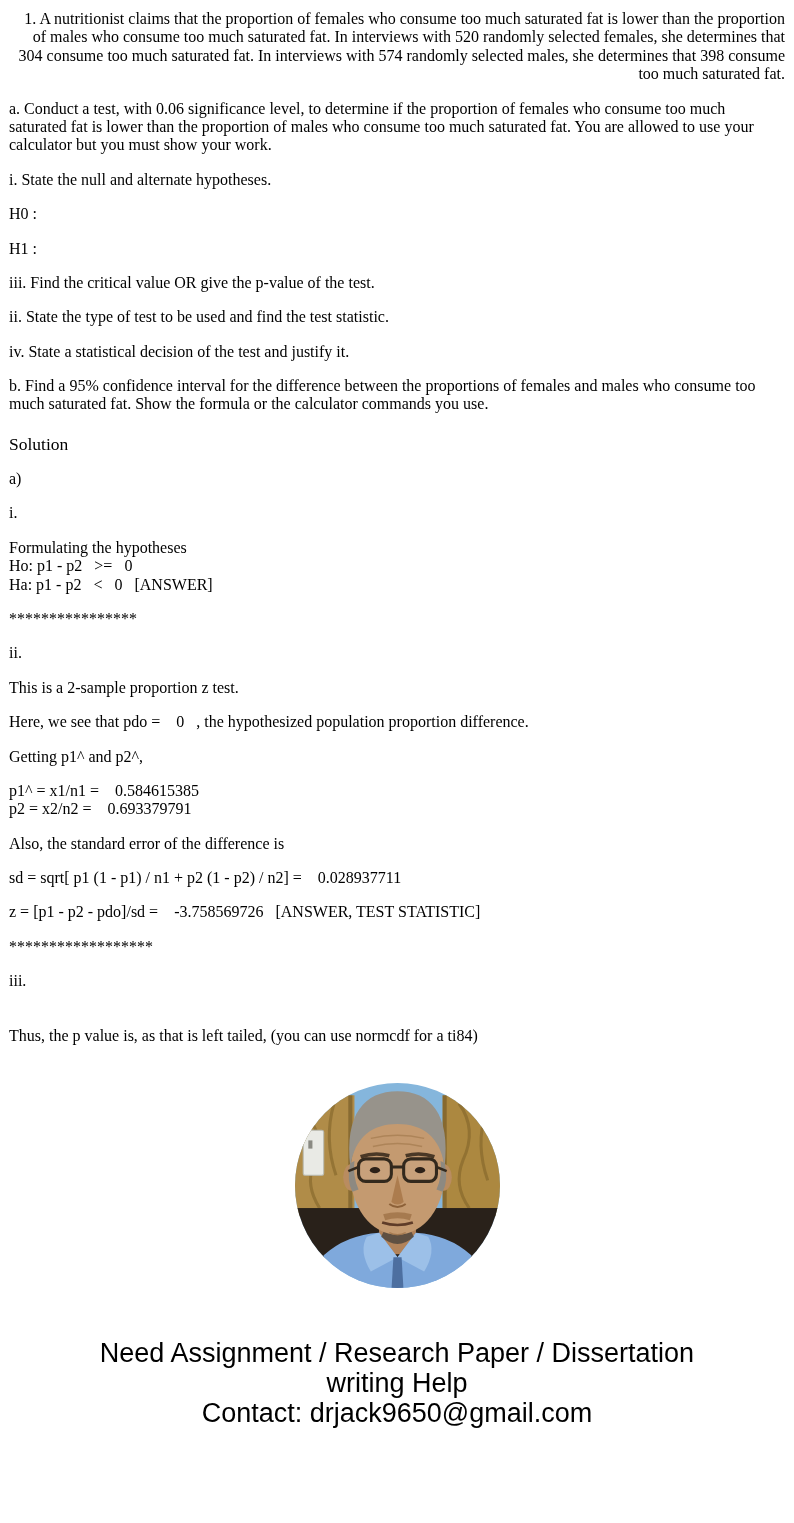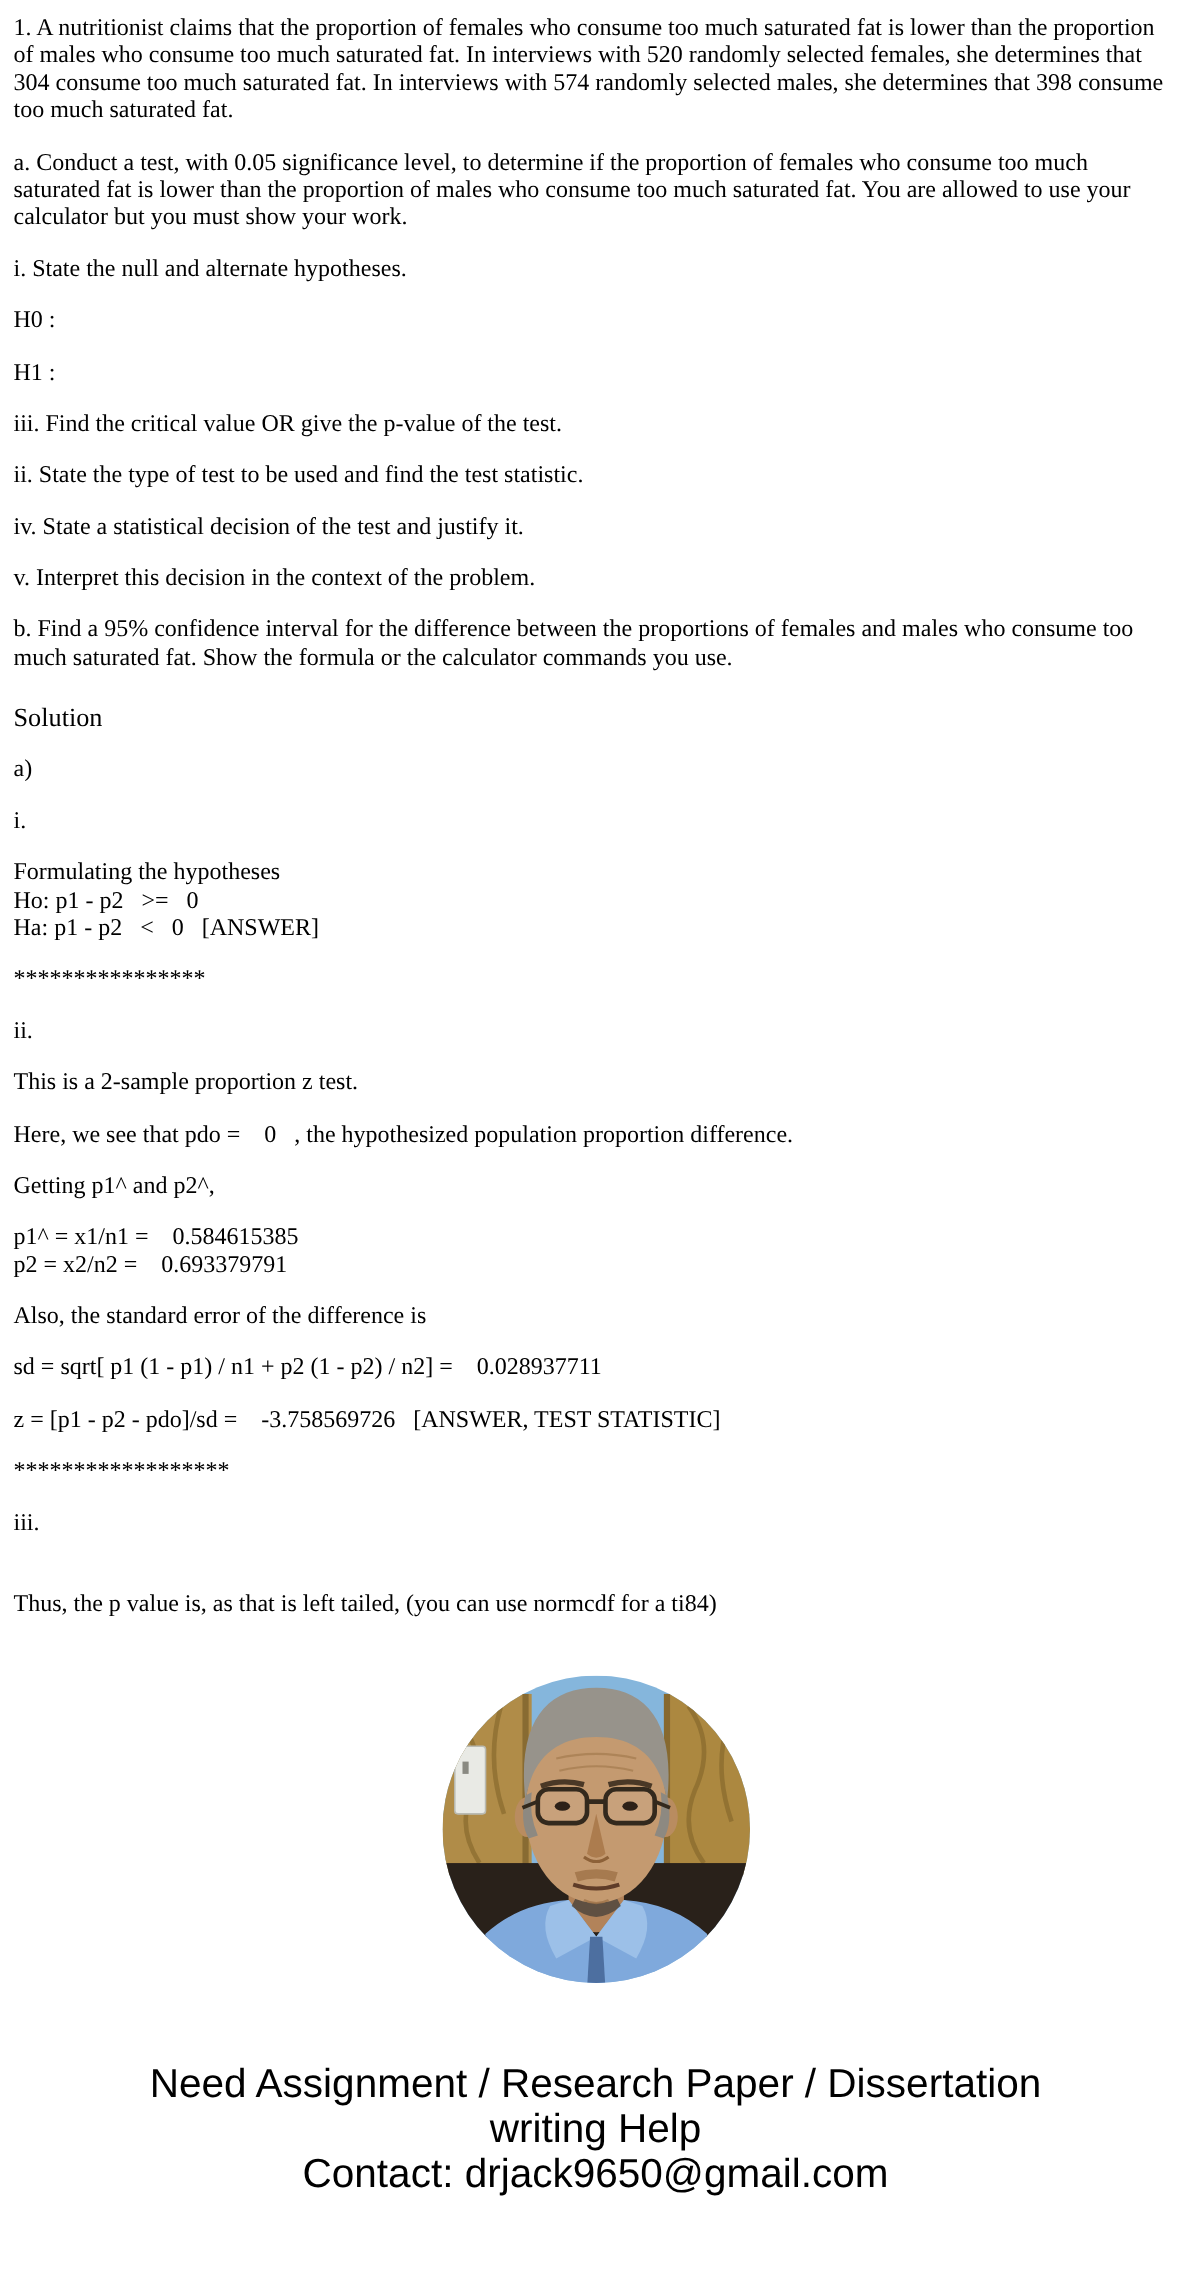--- a/index.html
+++ b/index.html
@@ -18,20 +18,21 @@
   }
   .doc {
     padding: 0 9px;
   }
   .para {
     margin: 16px 0;
     white-space: pre-wrap;
   }
   .doc .para:first-child {
     margin-top: 10px;
+    text-align: right;
   }
   .heading {
     font-weight: normal;
     font-size: 17.5px;
     margin: 20px 0 16px 0;
   }
   .mt-extra {
     margin-top: 36px;
   }
   .avatar-wrap {
@@ -55,28 +56,27 @@
   .footer div {
     white-space: nowrap;
   }
 </style>
 </head>
 <body>
 
 <div class="doc">
 
   <p class="para">1. A nutritionist claims that the proportion of females who consume too much saturated fat is lower than the proportion of males who consume too much saturated fat. In interviews with 520 randomly selected females, she determines that 304 consume too much saturated fat. In interviews with 574 randomly selected males, she determines that 398 consume too much saturated fat.</p>
-  <p class="para">a. Conduct a test, with 0.05 significance level, to determine if the proportion of females who consume too much saturated fat is lower than the proportion of males who consume too much saturated fat. You are allowed to use your calculator but you must show your work.</p>
+  <p class="para">a. Conduct a test, with 0.06 significance level, to determine if the proportion of females who consume too much saturated fat is lower than the proportion of males who consume too much saturated fat. You are allowed to use your calculator but you must show your work.</p>
   <p class="para">i. State the null and alternate hypotheses.</p>
   <p class="para">H0 :</p>
   <p class="para">H1 :</p>
   <p class="para">iii. Find the critical value OR give the p-value of the test.</p>
   <p class="para">ii. State the type of test to be used and find the test statistic.</p>
   <p class="para">iv. State a statistical decision of the test and justify it.</p>
-  <p class="para">v. Interpret this decision in the context of the problem.</p>
   <p class="para">b. Find a 95% confidence interval for the difference between the proportions of females and males who consume too much saturated fat. Show the formula or the calculator commands you use.</p>
 
   <p class="para heading">Solution</p>
 
   <p class="para">a)</p>
   <p class="para">i.</p>
   <p class="para">Formulating the hypotheses
 Ho: p1 - p2   &gt;=   0
 Ha: p1 - p2   &lt;   0   [ANSWER]</p>
   <p class="para">****************</p>

